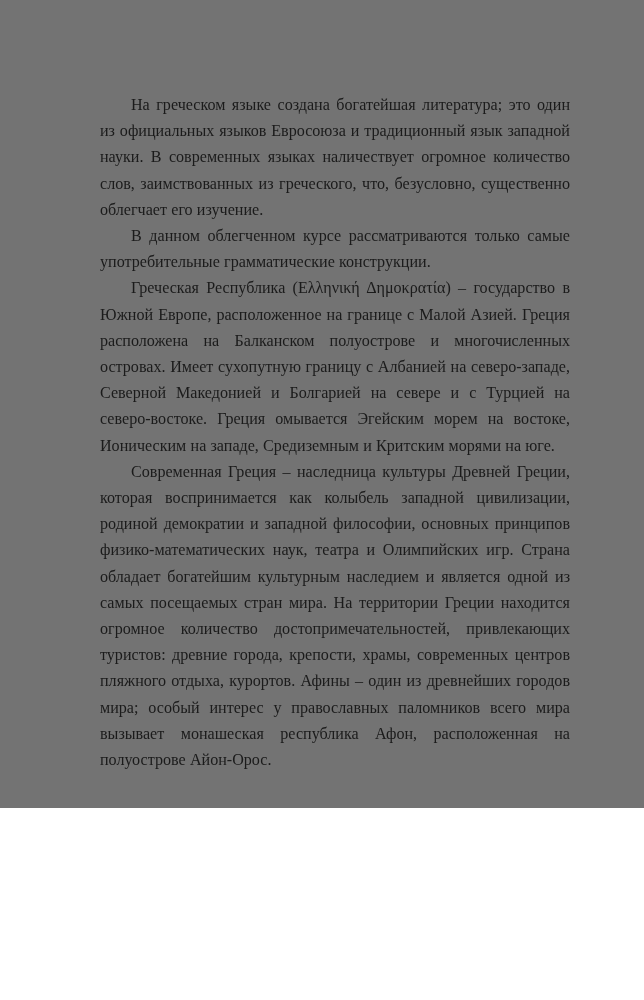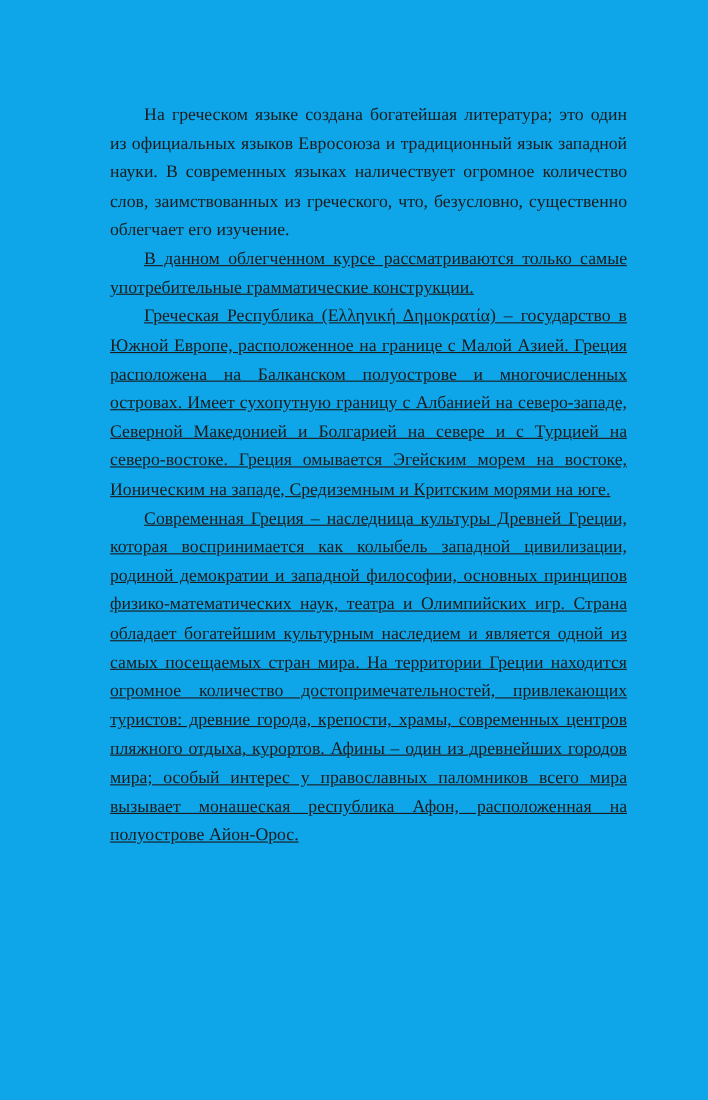--- a/index.html
+++ b/index.html
@@ -10,43 +10,42 @@
   body {
     width: 644px;
     height: 1000px;
     font-family: "Liberation Serif", "DejaVu Serif", serif;
     color: #1b1b1b;
     overflow: hidden;
   }
   .page {
     position: relative;
     width: 644px;
-    height: 1000px;
-    background: #0ea5e9;
+    height: 808px;
+    background: #737373;
     box-sizing: border-box;
   }
   .text-column {
     position: absolute;
     left: 100px;
     top: 92px;
     width: 470px;
   }
   p.para {
     margin: 0;
     font-size: 16.1px;
     line-height: 26.2px;
     text-align: justify;
     text-justify: inter-word;
     text-indent: 31px;
     hyphens: manual;
     word-spacing: 0.2px;
   }
   p.para + p.para {
     margin-top: 0;
-    text-decoration: underline;
   }
 </style>
 </head>
 <body>
 
 <div class="page">
   <div class="text-column">
     <p class="para">На греческом языке создана богатейшая литерату­ра; это один из официальных языков Евросоюза и тра­диционный язык западной науки. В современных языках наличествует огромное количество слов, заимствован­ных из греческого, что, безусловно, существенно облег­чает его изучение.</p>
     <p class="para">В данном облегченном курсе рассматриваются только самые употребительные грамматические конструкции.</p>
     <p class="para">Греческая Республика (Ελληνική Δημοκρατία) – го­сударство в Южной Европе, расположенное на грани­це с Малой Азией. Греция расположена на Балканском полуострове и многочисленных островах. Имеет сухо­путную границу с Албанией на северо-западе, Север­ной Македонией и Болгарией на севере и с Турцией на северо-востоке. Греция омывается Эгейским морем на востоке, Ионическим на западе, Средиземным и Крит­ским морями на юге.</p>

